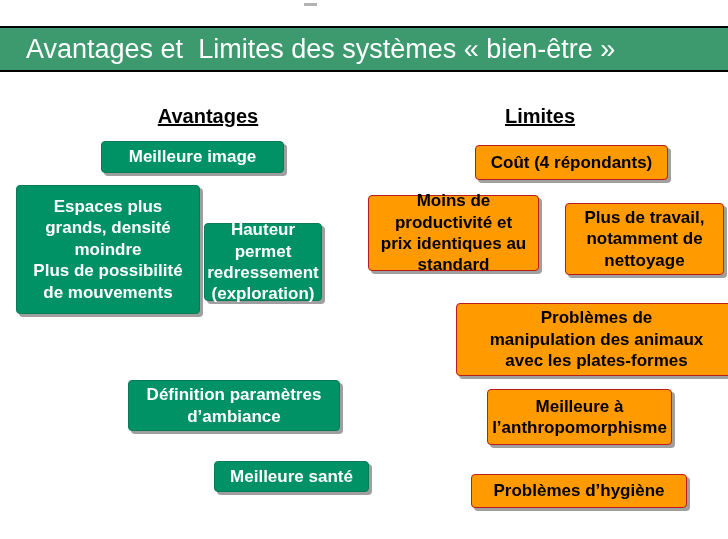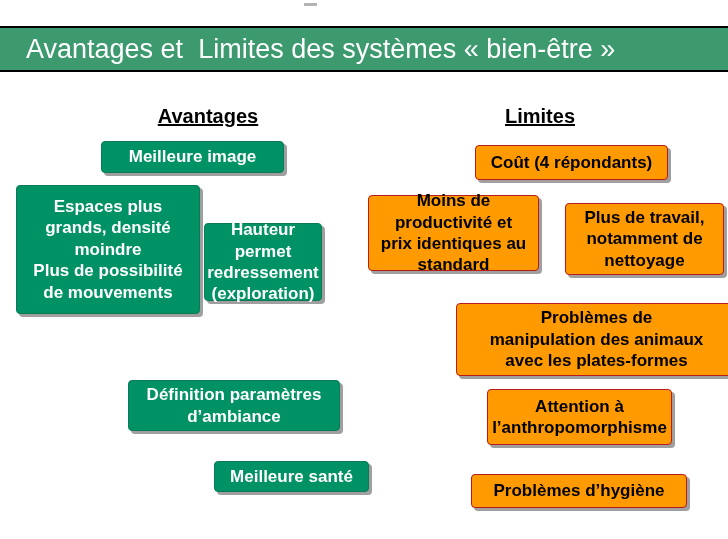--- a/index.html
+++ b/index.html
@@ -147,18 +147,18 @@
 standard</div>
 
   <div class="box orange" id="box-plus-travail">Plus de travail,
 notamment de
 nettoyage</div>
 
   <div class="box orange" id="box-problemes-manip">Problèmes de
 manipulation des animaux
 avec les plates-formes</div>
 
-  <div class="box orange" id="box-attention-anthro">Attention à
+  <div class="box orange" id="box-attention-anthro">Meilleure à
 l’anthropomorphisme</div>
 
   <div class="box orange" id="box-problemes-hygiene">Problèmes d’hygiène</div>
 
 </div>
 
 </body></html>

